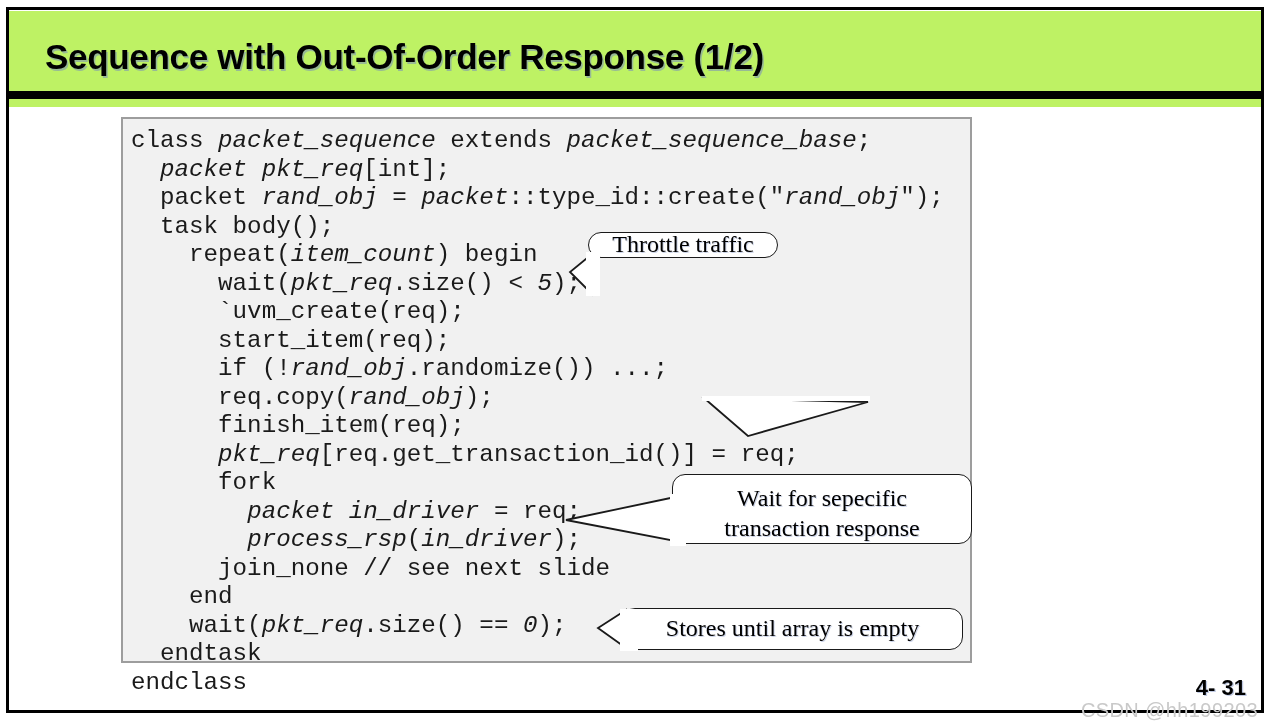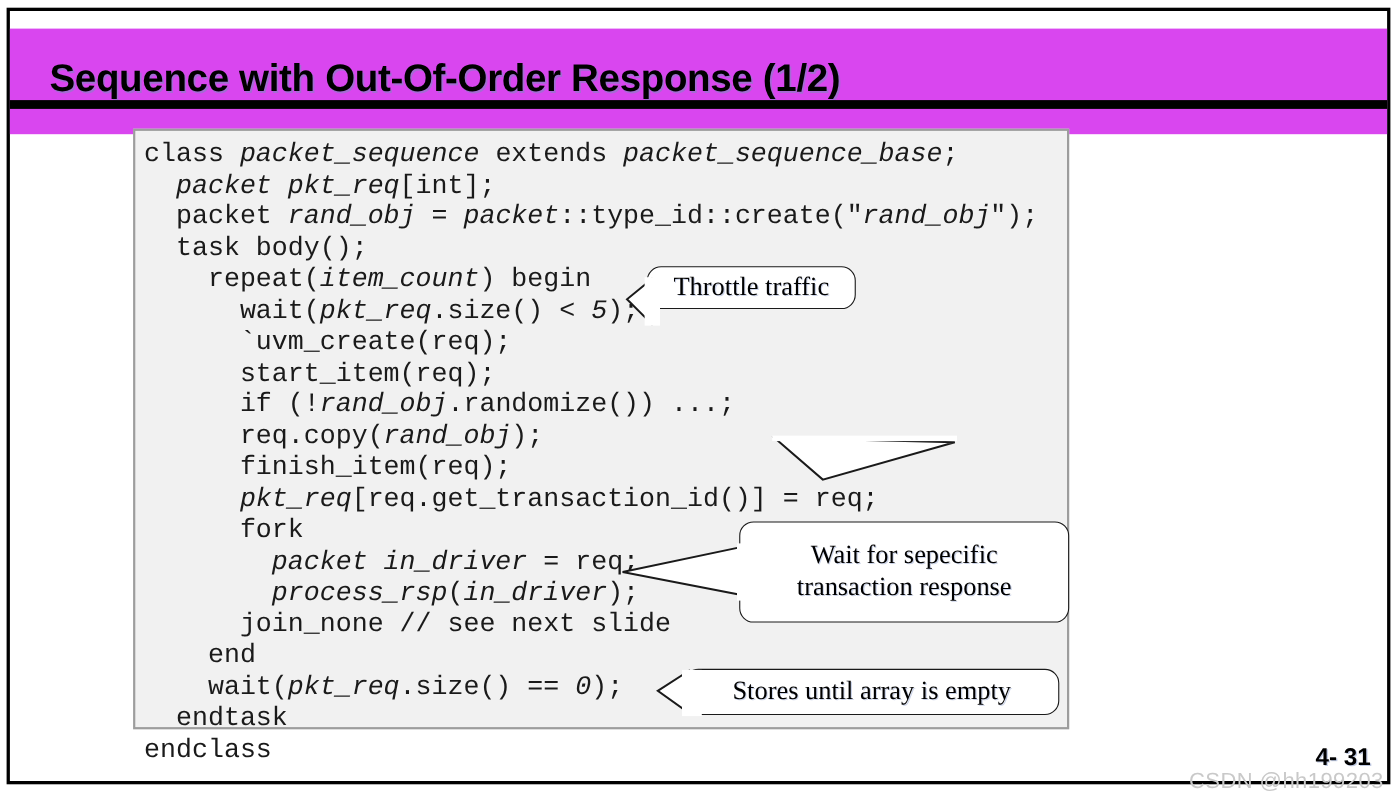--- a/index.html
+++ b/index.html
@@ -31,24 +31,24 @@
     height: 706px;
     border: 3px solid #000000;
     box-sizing: border-box;
     background: #ffffff;
   }
 
   
   #title-band {
     position: absolute;
     left: 9px;
-    top: 26px;
+    top: 11px;
     width: 1252px;
     height: 96px;
-    background: #d946ef;
+    background: #bef264;
   }
   #title-text {
     position: absolute;
     left: 36px;
     top: 26px;
     font-size: 35px;
     font-weight: bold;
     color: #000000;
     letter-spacing: -0.3px;
     white-space: nowrap;
@@ -105,29 +105,29 @@
     line-height: 1.22;
     text-shadow: 1px 1px 0 rgba(130,150,200,0.42);
     z-index: 5;
   }
   .callout-tail {
     position: absolute;
     z-index: 6;
     overflow: visible;
   }
 
-  #callout-throttle { left: 588px; top: 242px; width: 190px; height: 39px; text-align: center; }
+  #callout-throttle { left: 588px; top: 232px; width: 190px; height: 26px; text-align: center; }
   #tail-throttle    { left: 570px; top: 250px; width: 40px;  height: 48px; }
 
   #callout-stores   { left: 692px; top: 330px; width: 287px; height: 76px;
                       padding: 0 14px; }
   #tail-stores      { left: 692px; top: 396px; width: 180px; height: 48px; }
 
-  #callout-wait     { left: 672px; top: 474px; width: 300px; height: 92px;
-                      padding: 0 14px; }
+  #callout-wait     { left: 672px; top: 474px; width: 300px; height: 70px;
+                      padding: 0 14px; align-items: flex-end; }
   #tail-wait        { left: 566px; top: 492px; width: 120px; height: 56px; }
 
   #callout-block    { left: 622px; top: 608px; width: 341px; height: 42px; }
   #tail-block       { left: 598px; top: 608px; width: 42px;  height: 46px; }
 
   
   #page-number {
     position: absolute;
     right: 26px;
     top: 675px;

